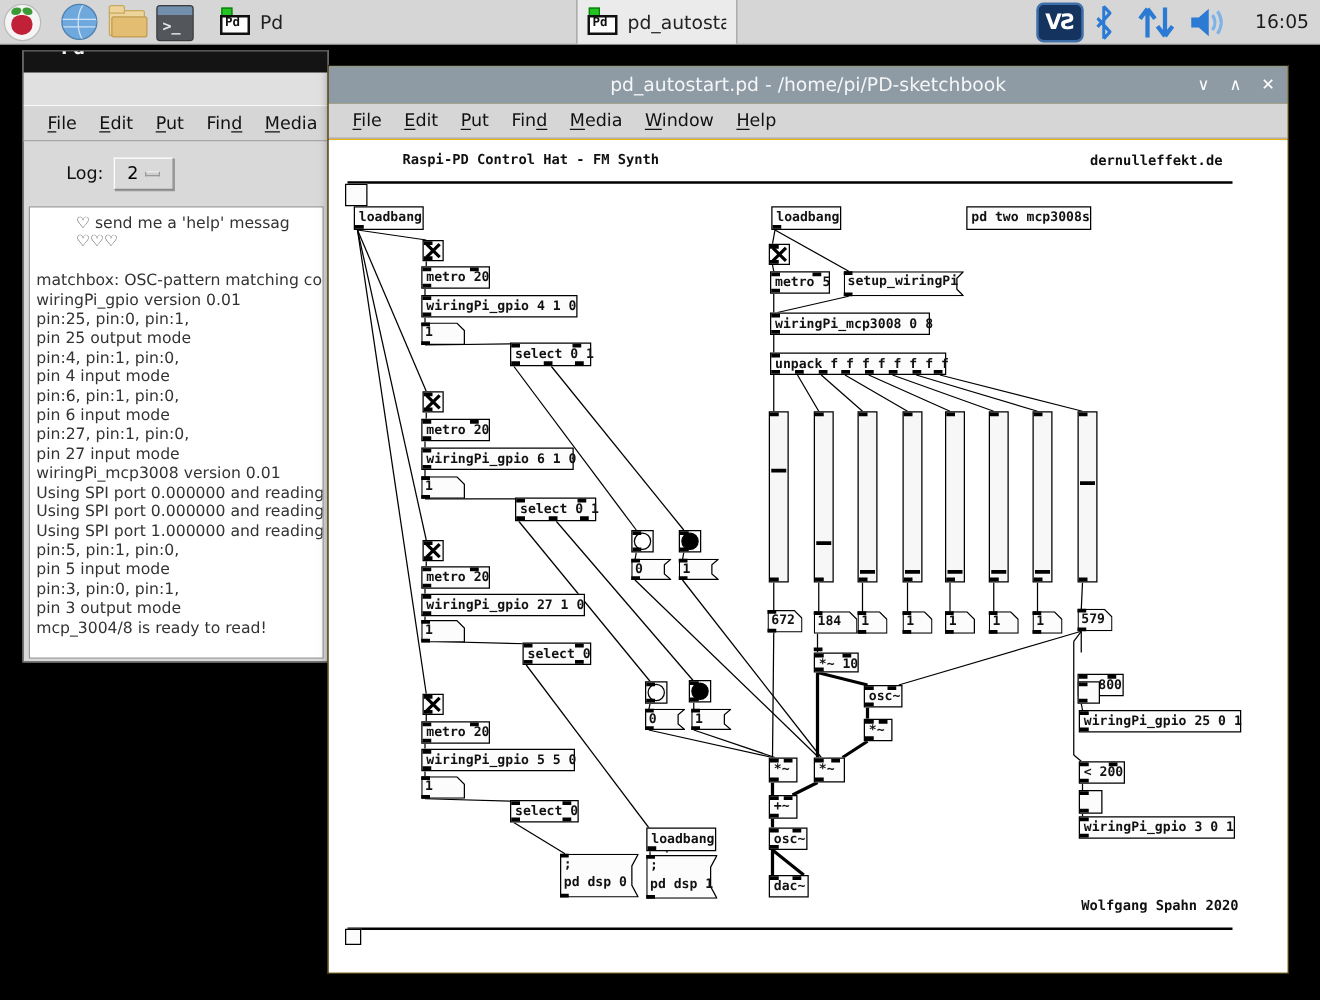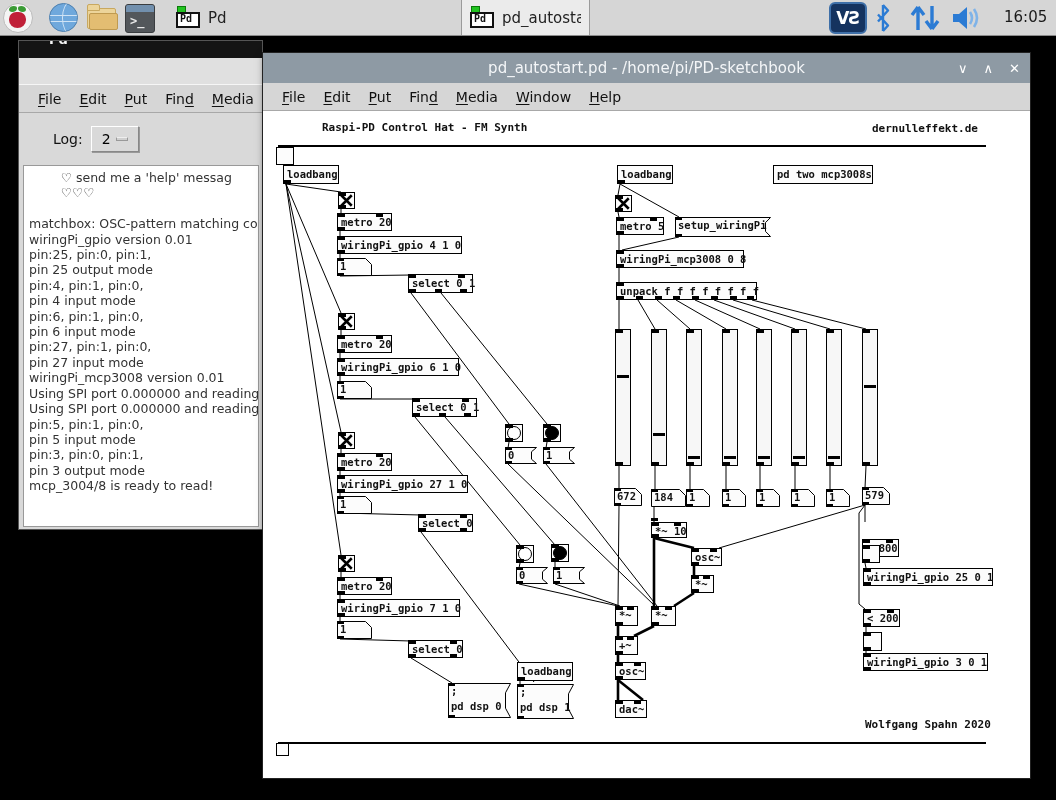--- a/index.html
+++ b/index.html
@@ -42,21 +42,21 @@
   .menu-item { padding:3px 9px; font-size:14px; color:#111; white-space:nowrap; cursor:pointer; }
   .menu-item u { text-underline-offset:2px; }
   .c-toolbar { height:52px; display:flex; align-items:center; padding-left:34px; gap:8px; }
   .c-log-label { font-size:14px; color:#111; }
   .c-log-btn { width:48px; height:26px; background:#d9d9d9; border:1px solid #fff; border-right-color:#888; border-bottom-color:#888; box-shadow:1px 1px 0 #999; display:flex; align-items:center; justify-content:center; gap:5px; font-size:14px; cursor:pointer; }
   .c-log-btn .dash { width:12px; height:4px; background:#cfcfcf; border:1px solid #999; border-top-color:#eee; }
   .c-log { position:absolute; left:4px; top:124px; width:236px; height:362px; background:#fff; border:1px solid #999; overflow:hidden; padding:4px 0 0 5px; }
   .c-log div { font-size:12.5px; line-height:15.4px; color:#333; white-space:pre; }
 
   
-  #patch-win { position:absolute; left:262px; top:52px; width:769px; height:727px; background:#ffffff; border:1px solid #222; z-index:20; box-shadow:3px 3px 8px rgba(0,0,0,.7); }
+  #patch-win { position:absolute; left:262px; top:52px; width:769px; height:727px; background:#eab308; border:1px solid #222; z-index:20; box-shadow:3px 3px 8px rgba(0,0,0,.7); }
   .p-title { height:30px; background:#8e9aa4; position:relative; display:flex; align-items:center; justify-content:center; color:#f4f6f8; font-size:15px; }
   .p-controls { position:absolute; right:10px; top:0; height:30px; display:flex; align-items:center; gap:16px; color:#fff; font-size:13px; }
   .p-controls span { cursor:pointer; }
   #patch-canvas { position:absolute; left:0; top:59px; width:767px; height:666px; background:#fff; overflow:hidden; }
   #cords { position:absolute; left:0; top:0; z-index:1; pointer-events:none; }
   .pd-el { position:absolute; z-index:2; }
   .pd-box { background:#fcfcfc; border:1px solid #000; }
   .pd-lbl { position:absolute; left:3px; top:1px; font:bold 10.5px "DejaVu Sans Mono",monospace; color:#111; white-space:pre; line-height:15px; }
   .pd-cmt { font:bold 11px "DejaVu Sans Mono",monospace; color:#111; white-space:pre; }
   .nub { position:absolute; width:7px; height:3px; background:#000; z-index:3; }
@@ -100,20 +100,21 @@
         <div>pin 25 output mode</div>
         <div>pin:4, pin:1, pin:0,</div>
         <div>pin 4 input mode</div>
         <div>pin:6, pin:1, pin:0,</div>
         <div>pin 6 input mode</div>
         <div>pin:27, pin:1, pin:0,</div>
         <div>pin 27 input mode</div>
         <div>wiringPi_mcp3008 version 0.01</div>
         <div>Using SPI port 0.000000 and reading</div>
         <div>Using SPI port 0.000000 and reading</div>
+        <div>Using SPI port 1.000000 and reading</div>
         <div>pin:5, pin:1, pin:0,</div>
         <div>pin 5 input mode</div>
         <div>pin:3, pin:0, pin:1,</div>
         <div>pin 3 output mode</div>
         <div>mcp_3004/8 is ready to read!</div>
       </div>
   </div>
 
   <div id="patch-win">
     <div class="p-title">
@@ -332,21 +333,21 @@
           <div class="nub" style="left: 0px; top: 0px;"></div>
           <div class="nub" style="left: 0px; bottom: 0px;"></div>
         </div>
         <div class="pd-el pd-box" style="left: 74px; top: 465px; width: 55px; height: 18px;">
           <span class="pd-lbl">metro 20</span>
           <div class="nub" style="left: 0px; top: 0px;"></div>
           <div class="nub" style="left: 38px; top: 0px;"></div>
           <div class="nub" style="left: 0px; bottom: 0px;"></div>
         </div>
         <div class="pd-el pd-box" style="left: 74px; top: 487px; width: 123px; height: 18px;">
-          <span class="pd-lbl">wiringPi_gpio 7 1 0</span>
+          <span class="pd-lbl">wiringPi_gpio 5 5 0</span>
           <div class="nub" style="left: 0px; top: 0px;"></div>
           <div class="nub" style="left: 0px; bottom: 0px;"></div>
         </div>
         <div class="pd-el" style="left: 74px; top: 509px; width: 35px; height: 18px;">
           <svg width="35" height="18" class="shape-svg">
             <polygon points="0.5,0.5 28.5,0.5 34.5,6.5 34.5,17.5 0.5,17.5" fill="#fcfcfc" stroke="#000" stroke-width="1"></polygon>
           </svg>
           <span class="pd-lbl">1</span>
           <div class="nub" style="left: 0px; top: 0px;"></div>
           <div class="nub" style="left: 0px; bottom: 0px;"></div>

